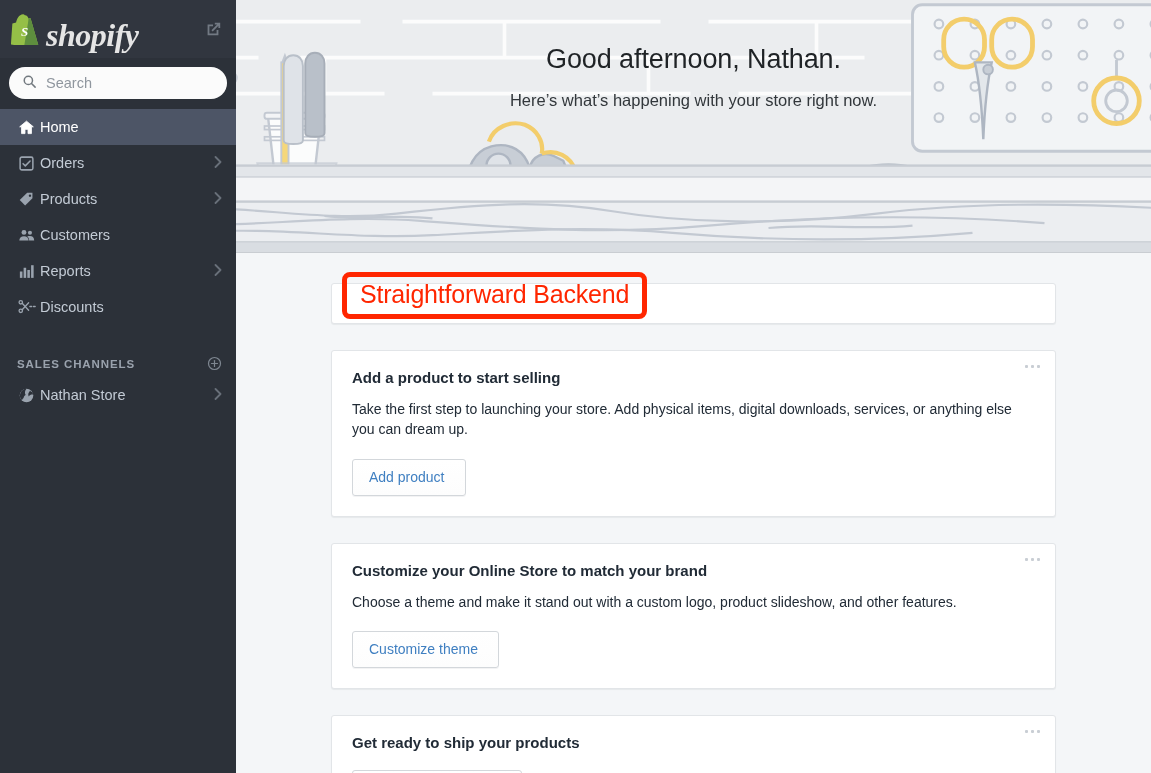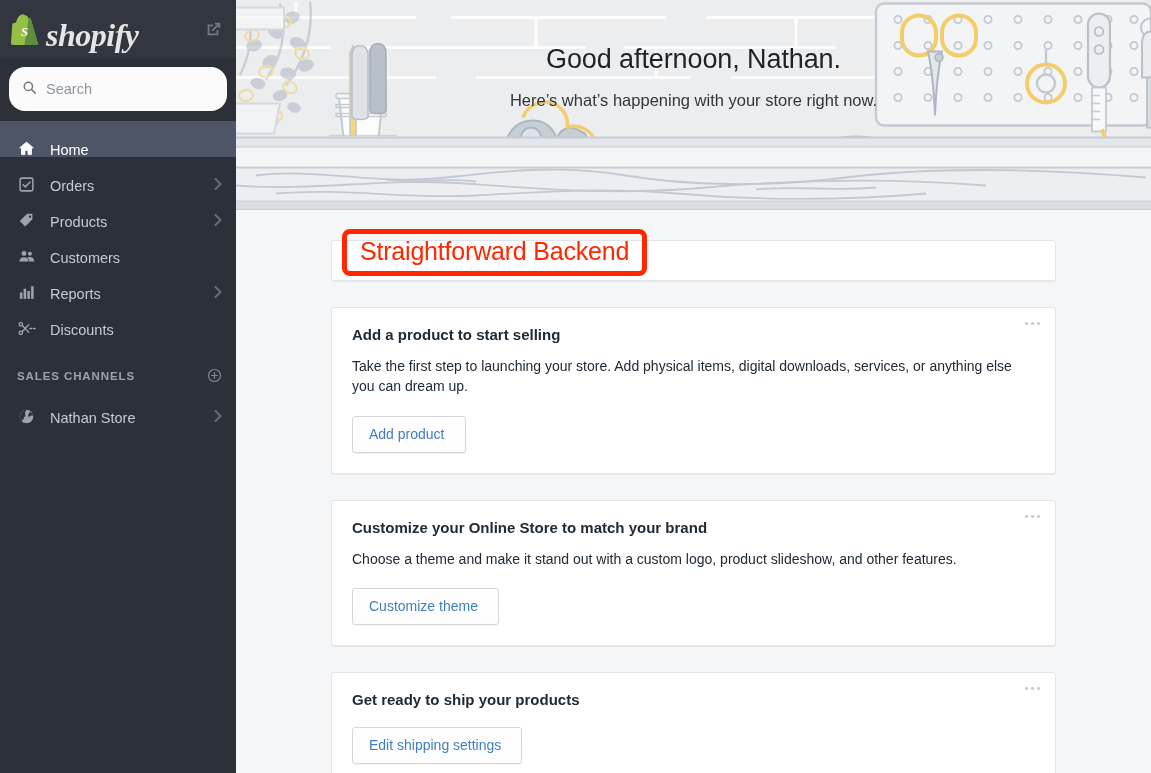--- a/index.html
+++ b/index.html
@@ -28,31 +28,31 @@
   .wordmark {
     color: #e5e5e5; font-size: 32px; font-style: italic;
     font-weight: 700; letter-spacing: -0.5px;
     font-family: "Liberation Serif", serif;
     margin-top: 12px;
   }
   .ext-link { width: 18px; height: 18px; opacity: .62; cursor: pointer; }
 
   .search-row { padding: 9px 9px 8px 9px; }
   .search-pill {
-    height: 44px; border-radius: 16px; background: #fbfbfb;
+    height: 32px; border-radius: 16px; background: #fbfbfb;
     display: flex; align-items: center; gap: 9px;
     padding: 0 13px; cursor: text;
   }
   .search-pill svg { flex: 0 0 auto; }
   .search-ph { color: #8f969e; font-size: 14.5px; }
 
   .nav { padding-top: 2px; }
   .nav-item {
-    height: 36px; display: flex; align-items: flex-end;
-    padding: 0 14px 0 17px; gap: 14px; cursor: pointer;
+    height: 36px; display: flex; align-items: center;
+    padding: 0 14px 0 17px; gap: 4px; cursor: pointer;
     color: #c3cbd5; font-size: 14.5px;
   }
   .nav-item .ic { width: 19px; display: flex; justify-content: center; flex: 0 0 19px; }
   .nav-item .lbl { flex: 1; line-height: 1; }
   .nav-item.active { background: #4d5566; color: #fff; }
   .nav-item.active .ic svg { fill: #fff; stroke: #fff; }
   .chev { opacity: .55; }
 
   .section-head {
     margin-top: 26px; height: 26px;
@@ -61,21 +61,21 @@
     color: #9aa2ad; font-size: 11.5px;
     font-weight: 700; letter-spacing: .9px;
   }
   .section-head .t { flex: 1; }
   .plus-btn { cursor: pointer; opacity: .75; }
 
   
   .main { flex: 1; height: 773px; overflow: hidden; position: relative; background: #f4f6f8; }
 
   .hero {
-    height: 210px; position: relative; overflow: hidden;
+    height: 253px; position: relative; overflow: hidden;
     background: #eceef0;
     border-bottom: 1px solid #c9cdd2;
   }
   .hero svg.art { position: absolute; inset: 0; width: 100%; height: 100%; }
   .hero-text {
     position: absolute; left: 0; right: 0; top: 44px;
     text-align: center; z-index: 3;
   }
   .greet { font-size: 27px; color: #1f2326; font-weight: 400; letter-spacing: -.1px; }
   .subgreet { font-size: 16.5px; color: #32373b; margin-top: 16px; }

